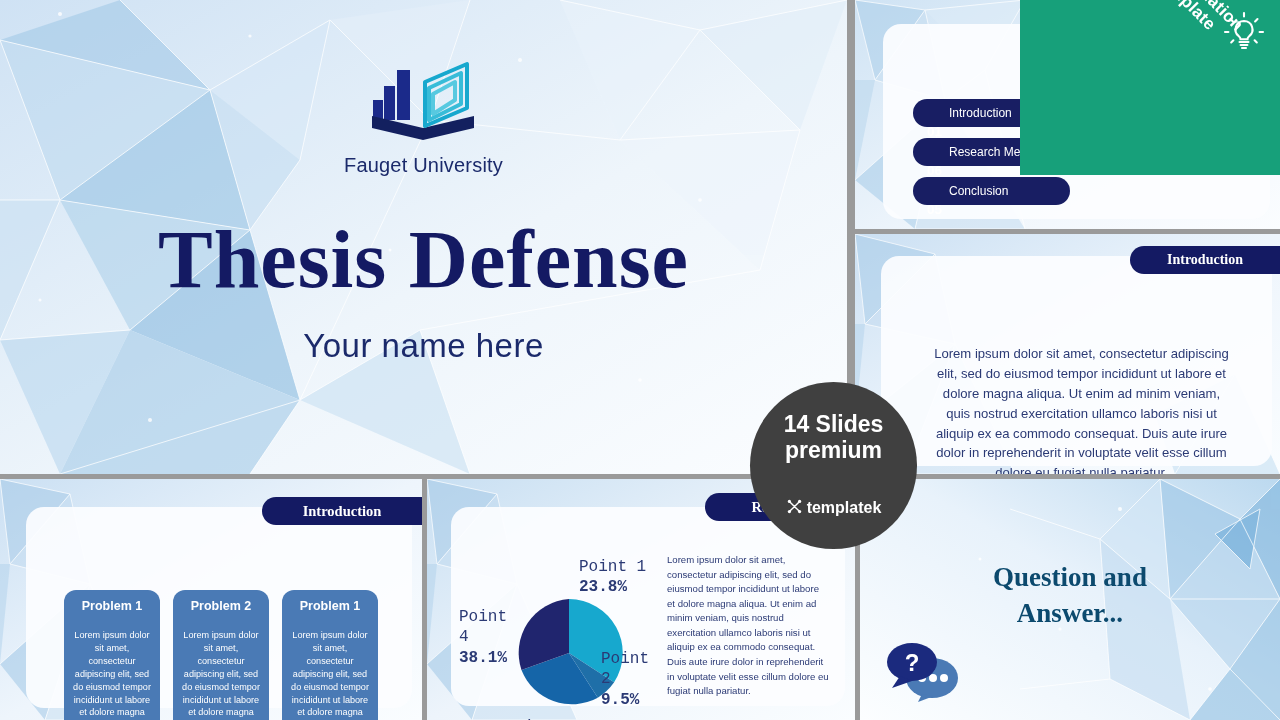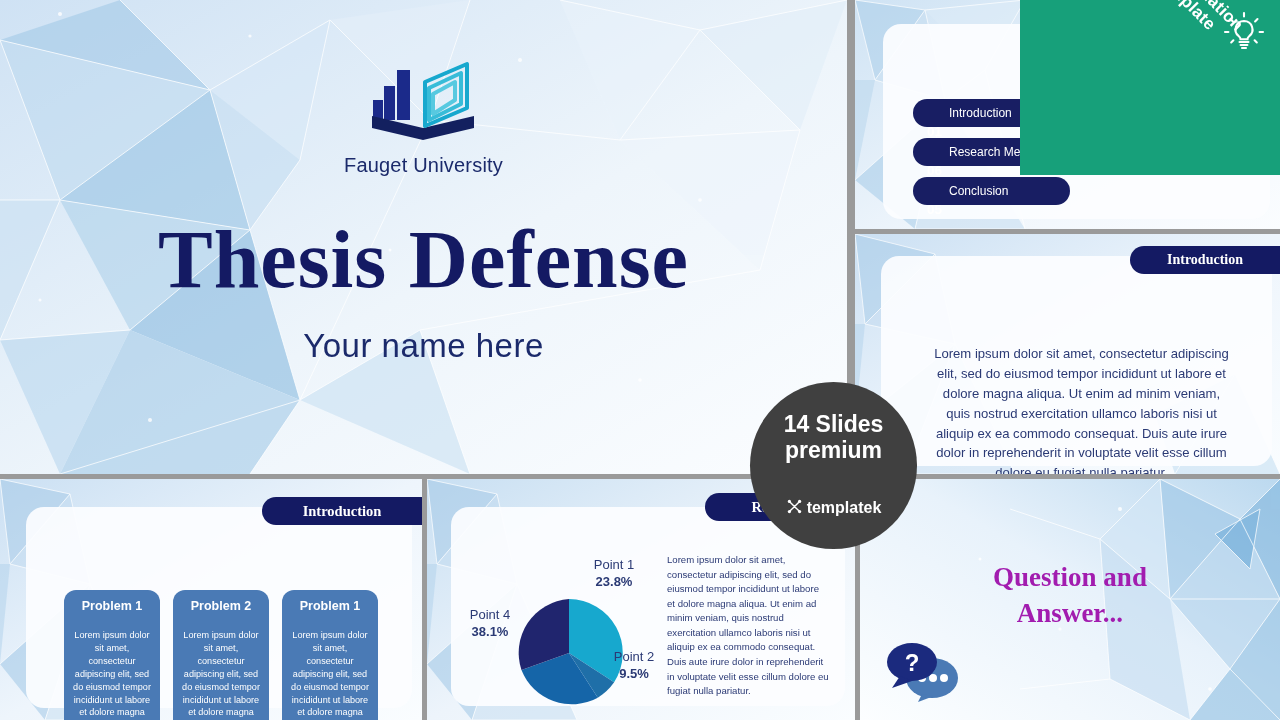--- a/index.html
+++ b/index.html
@@ -75,31 +75,31 @@
   .pr-card { background:#4a7ab5; border-radius:12px; padding:9px 7px 10px;
     color:#fff; text-align:center; }
   .pr-card h4 { font-size:12.5px; font-weight:700; margin-bottom:16px; }
   .pr-card p { font-size:9.1px; line-height:1.42; }
 
   
   #slide-research .card { left:24px; top:28px; right:10px; bottom:14px; }
   .rs-badge { top:14px; width:150px; height:28px; font-size:14.5px; }
   .pie-area { position:absolute; left:10px; top:44px; width:215px; height:180px; }
   .pie-svg { position:absolute; left:48px; top:42px; }
-  .plabel { position:absolute; text-align:center; font-size:13px;
-    color:#2b3a75; line-height:1.28; }
+  .plabel { position:absolute; font-size:16px;
+    color:#2b3a75; line-height:1.28;font-family:Liberation Mono, monospace; }
   .plabel b { display:block; font-weight:400; }
   .plabel .pct { font-weight:700; }
   .rs-body { position:absolute; left:216px; right:16px; top:46px;
     font-size:9.6px; line-height:1.52; color:#2b3a75; }
 
   
   .qa-title { position:absolute; left:0; right:0; top:80px; text-align:center;
     font-family:"Liberation Serif", serif; font-size:27px; font-weight:700;
-    color:#a21caf; line-height:1.35; }
+    color:#0c4a6e; line-height:1.35; }
   .qa-icon { position:absolute; left:24px; bottom:18px; width:80px; height:62px; }
 
   
   .ribbon { position:absolute; right:0; top:0; width:260px; height:175px;
     overflow:hidden; pointer-events:none; }
   .ribbon .tri { position:absolute; right:-30px; top:-80px; width:330px; height:330px;
     background:#17a07a; transform:rotate(45deg); }
   .ribbon-text { position:absolute; right:28px; top:26px; width:165px;
     transform:rotate(45deg); transform-origin:100% 0;
     color:#fff; font-size:17px; font-weight:700; line-height:1.12;

